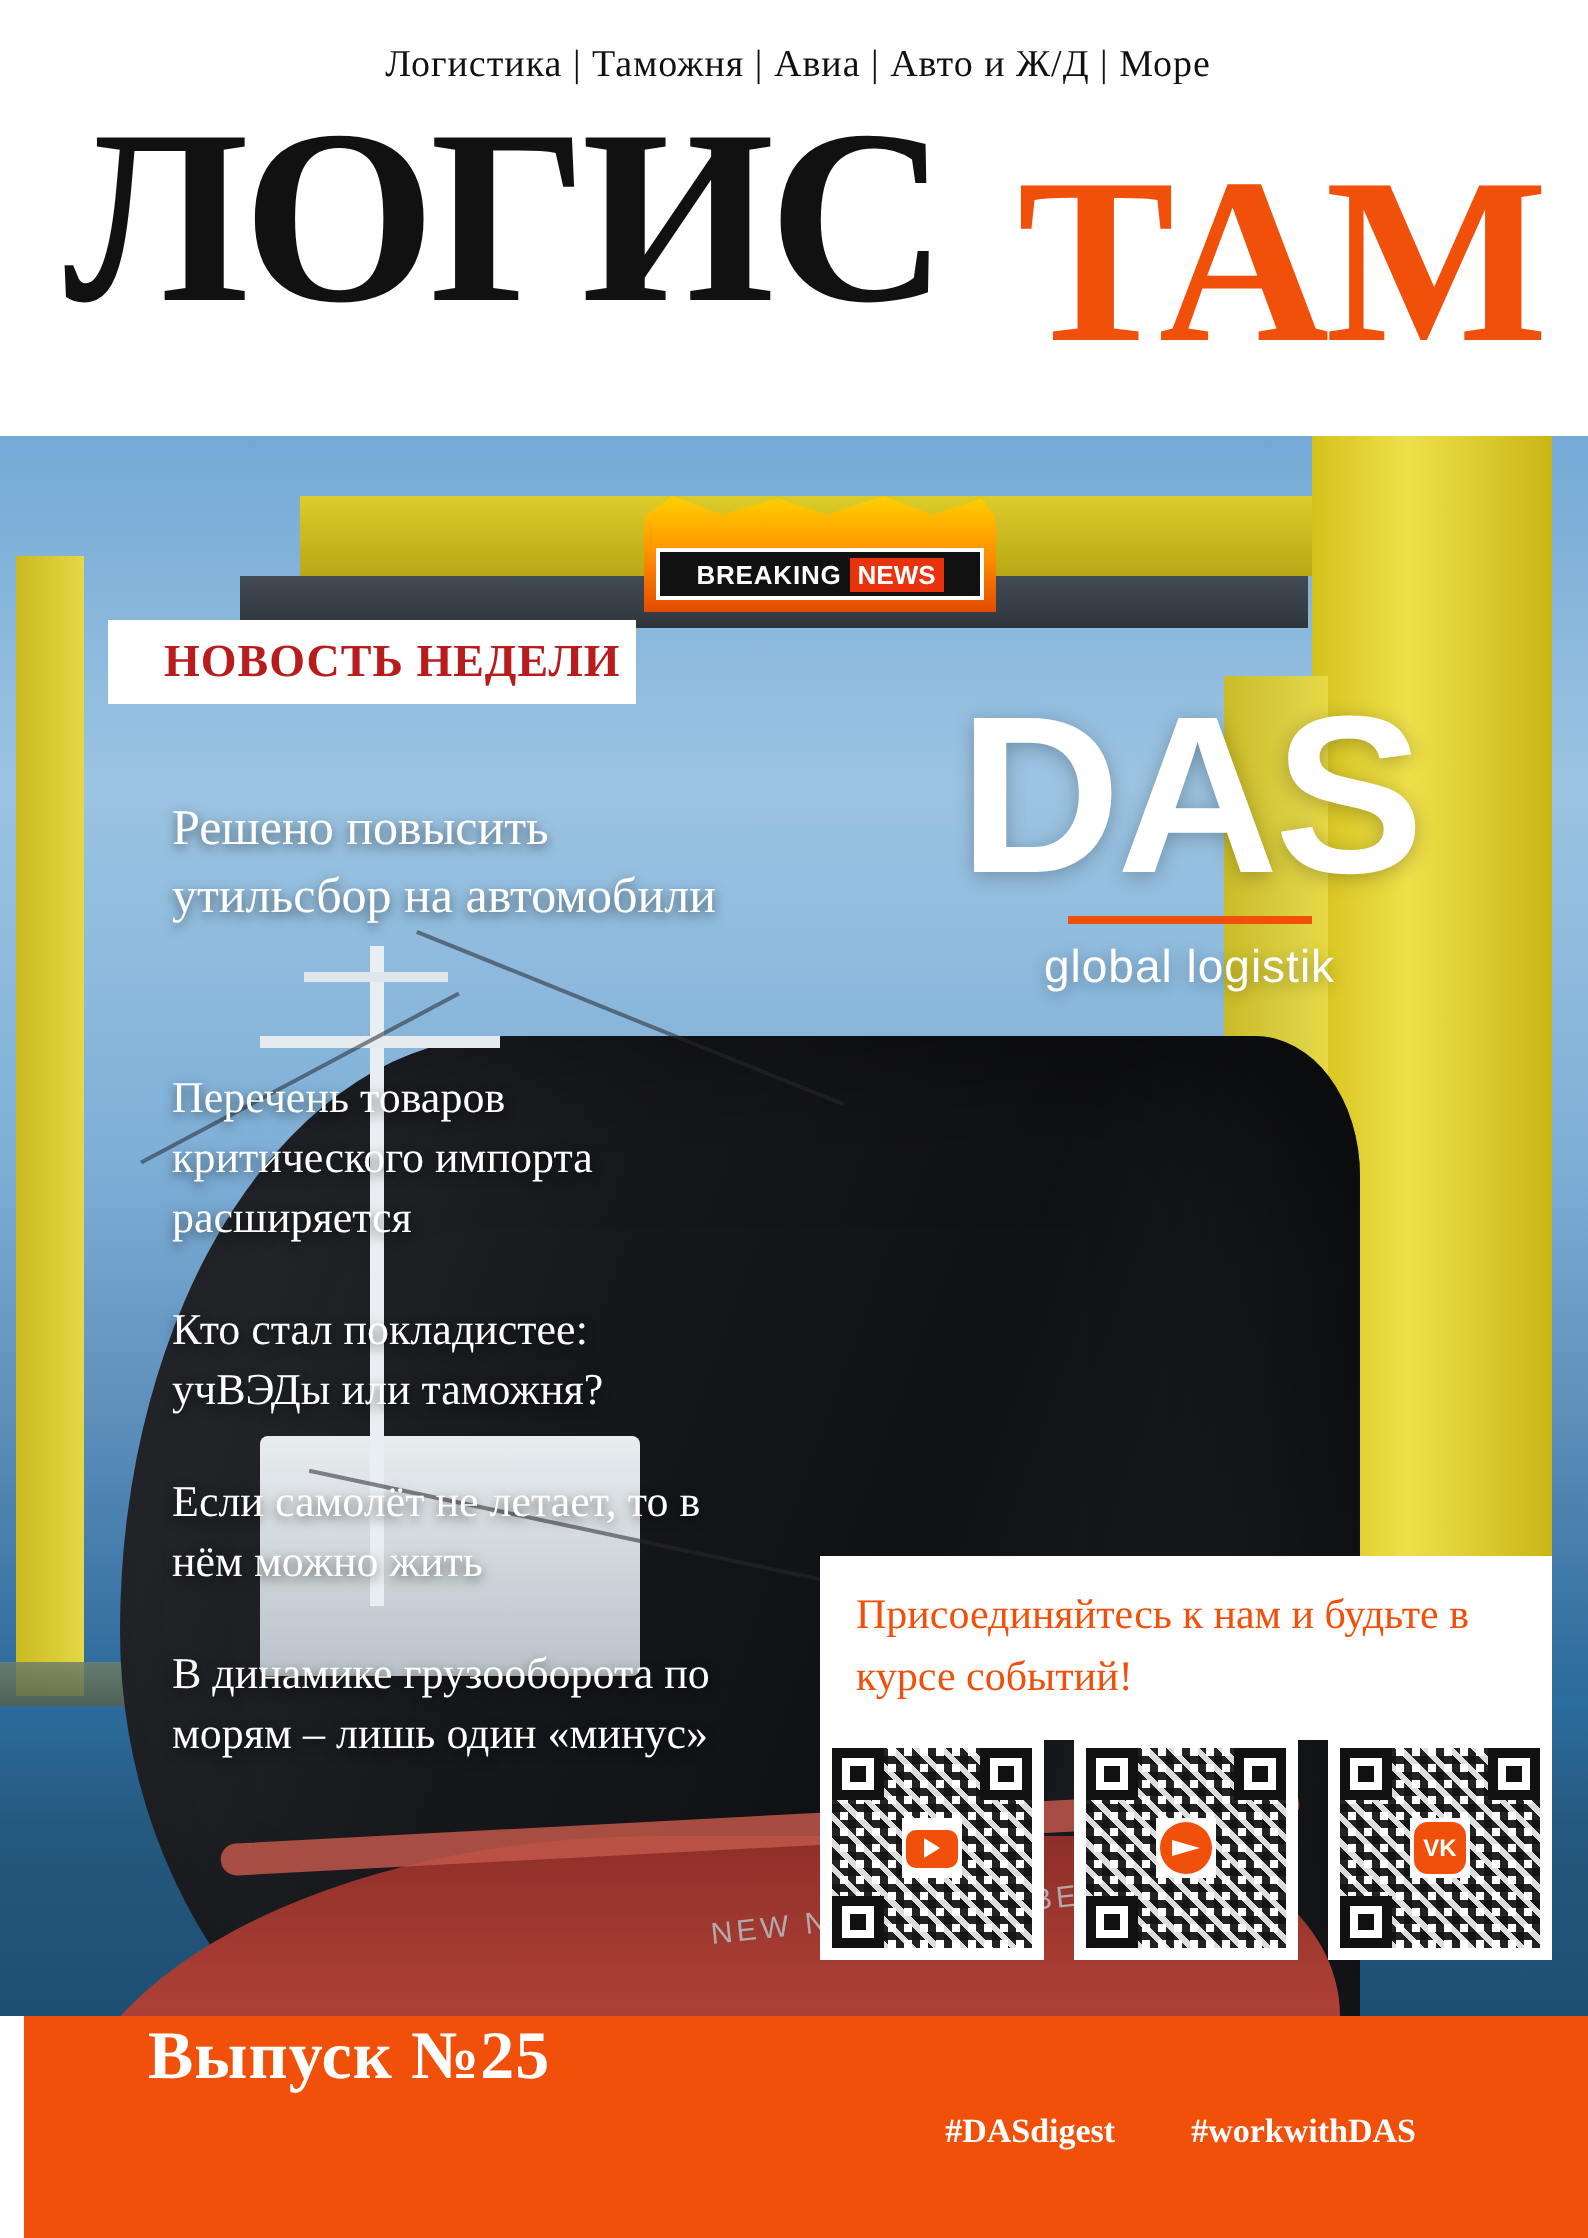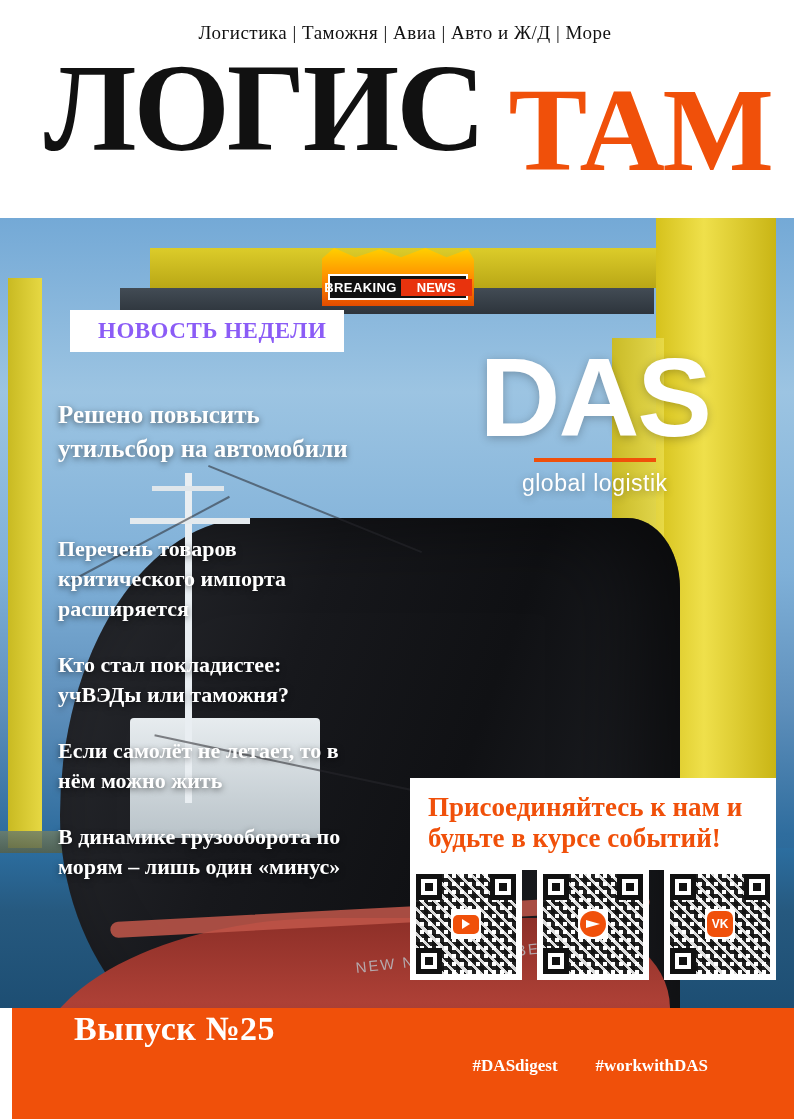--- a/index.html
+++ b/index.html
@@ -10,21 +10,21 @@
   body {
     width: 794px; height: 1119px;
     font-family: "Liberation Serif", serif;
     overflow: hidden;
     position: relative;
   }
 
   
   .masthead {
     height: 218px;
-    padding: 22px 0 0 16px;
+    padding: 22px 0 0 4px;
     text-align: center;
     position: relative;
     background: #ffffff;
   }
   .rubrics {
     font-family: "Liberation Serif", serif;
     font-size: 19px;
     letter-spacing: .5px;
     color: #111;
     margin-bottom: 4px;
@@ -173,56 +173,56 @@
     background: #8e8c86; transform: translateY(-50%);
   }
   .rope {
     position: absolute; background: rgba(40,40,45,.55);
   }
 
   
   .breaking {
     position: absolute;
     left: 322px; top: 30px;
-    width: 152px; height: 58px;
+    width: 176px; height: 58px;
   }
   .breaking-rays {
     position: absolute; inset: 0;
     background: linear-gradient(#ffd000, #ff8a00 55%, #e24b00);
     clip-path: polygon(0% 18%, 8% 0%, 22% 16%, 38% 2%, 52% 16%, 68% 0%, 82% 16%, 96% 2%, 100% 20%, 100% 100%, 0% 100%);
   }
   .breaking-bar {
     position: absolute;
     left: 6px; right: 6px; bottom: 6px; height: 26px;
     background: #111;
     border: 2px solid #fff;
     display: flex; align-items: center; justify-content: center;
     gap: 4px;
   }
   .breaking-bar .w1 {
     color: #fff; font-family: "Liberation Sans", sans-serif;
     font-weight: bold; font-size: 13px; letter-spacing: .4px;
   }
   .breaking-bar .w2 {
-    background: #e8330d; color: #fff; padding: 1px 16px;
+    background: #e8330d; color: #fff; padding: 1px 4px;
     font-family: "Liberation Sans", sans-serif;
     font-weight: bold; font-size: 13px;
   }
 
   
   .news-label {
     position: absolute;
-    left: 70px; top: 92px;
+    left: 54px; top: 92px;
     background: #ffffff;
-    color: #8b5cf6;
+    color: #b91c1c;
     font-family: "Liberation Serif", serif;
     font-weight: bold;
     font-size: 23px;
     letter-spacing: .5px;
-    padding: 8px 18px 8px 28px;
+    padding: 8px 8px 8px 28px;
   }
 
   
   .das {
     position: absolute;
     right: 84px; top: 130px;
     text-align: center;
     color: #fff;
   }
   .das-word {
@@ -246,46 +246,47 @@
 
   
   .headlines {
     position: absolute;
     left: 58px; top: 180px;
     width: 300px;
   }
   .headline {
     color: #ffffff;
     font-family: "Liberation Serif", serif;
-    font-weight: bold;
+    font-weight: normal;
     font-size: 22px;
     line-height: 30px;
     text-shadow: 0 2px 6px rgba(0,0,0,.55);
+    margin-left: 28px;
   }
   .headline.lead {
     font-size: 25px;
     line-height: 34px;
     margin-bottom: 68px;
   }
   .headline + .headline { margin-top: 26px; }
 
   
   .joinbox {
     position: absolute;
     left: 410px; top: 560px;
     width: 366px;
     background: #ffffff;
     padding: 14px 16px 16px 18px;
   }
   .joinbox p {
     margin: 0;
     color: #f0500a;
     font-family: "Liberation Serif", serif;
-    font-weight: bold;
-    font-size: 27px;
+    font-weight: normal;
+    font-size: 21px;
     line-height: 31px;
   }
   .qr-row {
     position: absolute;
     left: 410px; top: 650px;
     width: 366px;
     display: flex;
     justify-content: space-between;
     align-items: center;
   }

